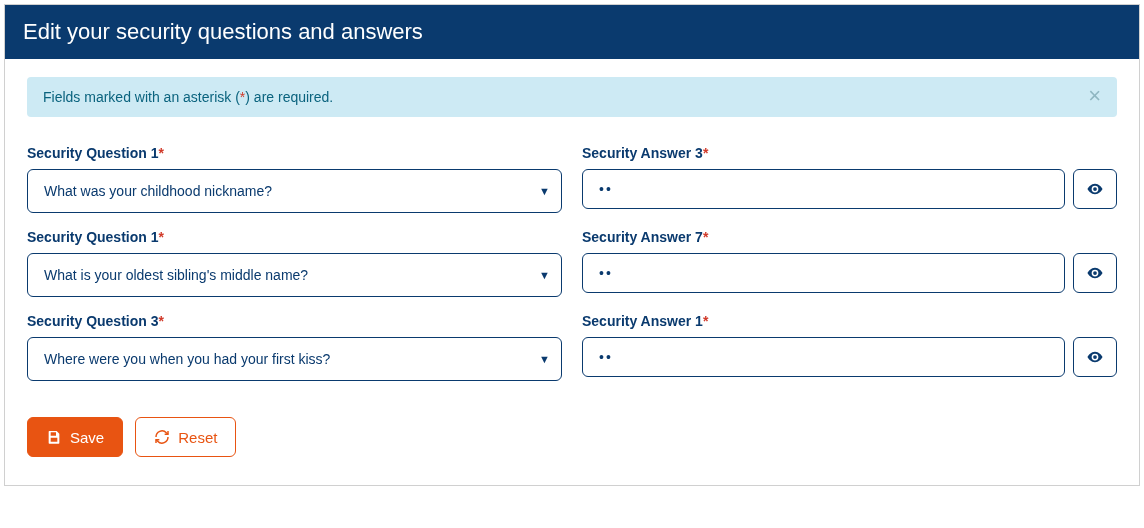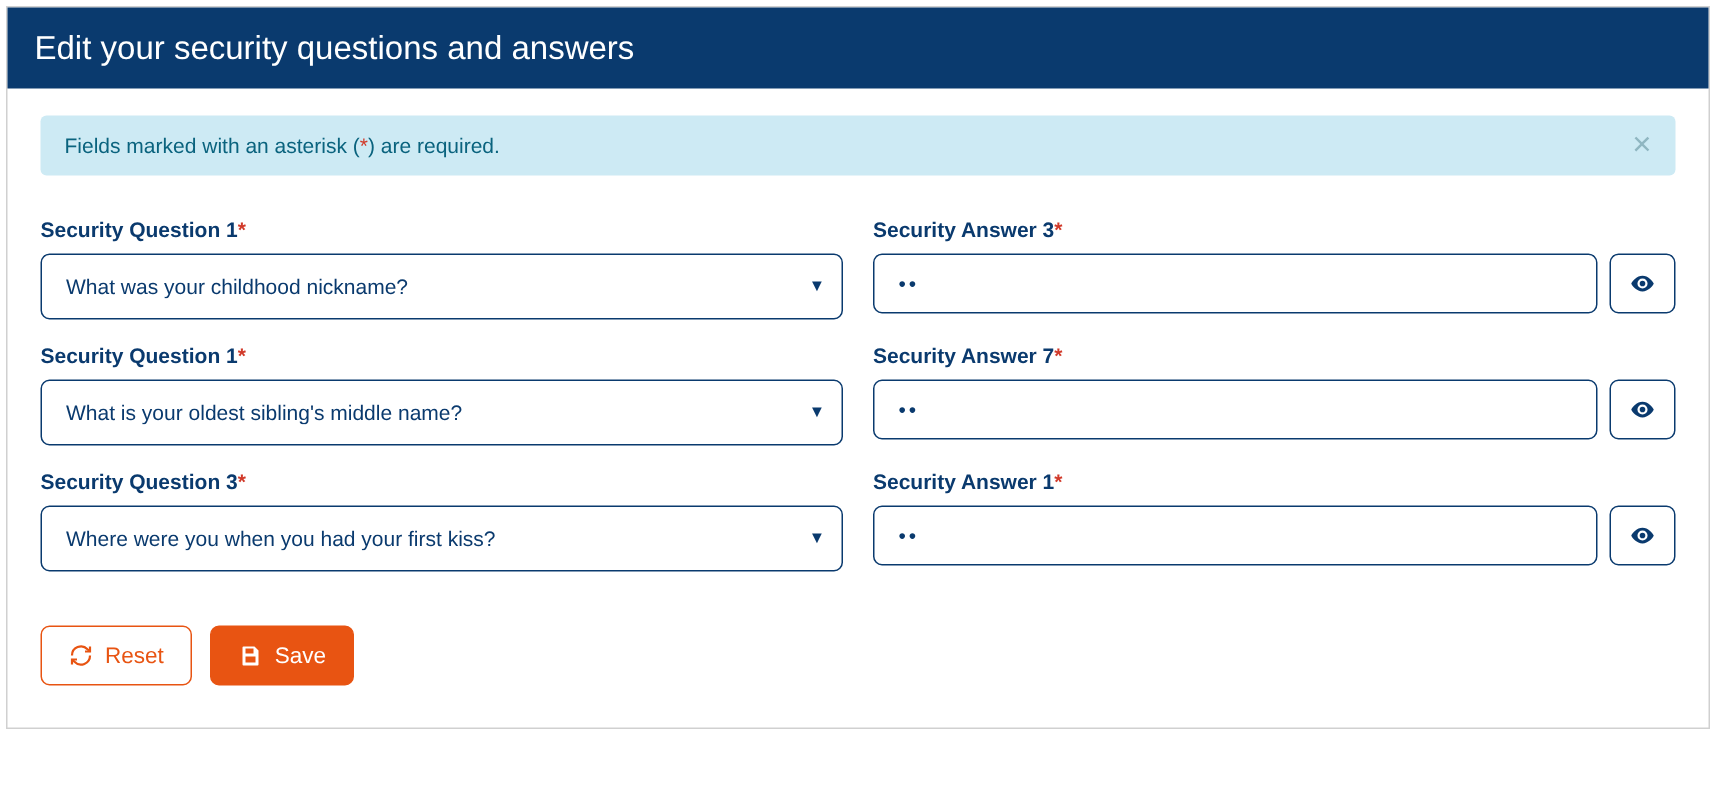--- a/index.html
+++ b/index.html
@@ -235,31 +235,31 @@
             <svg viewBox="0 0 24 24" fill="currentColor">
                 <path d="M12 5c-5 0-9 4.5-10 7 1 2.5 5 7 10 7s9-4.5 10-7c-1-2.5-5-7-10-7zm0 11.5A4.5 4.5 0 1 1 16.5 12 4.5 4.5 0 0 1 12 16.5zm0-7A2.5 2.5 0 1 0 14.5 12 2.5 2.5 0 0 0 12 9.5z"></path>
               </svg>
           </button>
         </div>
       </div>
 
     </div>
 
     <div class="actions">
+      <button class="btn btn-solid">
+        <svg viewBox="0 0 24 24" fill="currentColor">
+          <path d="M5 3h11l4 4v14a1 1 0 0 1-1 1H5a1 1 0 0 1-1-1V4a1 1 0 0 1 1-1zm2 2v5h8V5H7zm0 8v6h10v-6H7z"></path>
+        </svg>
+        <span>Save</span>
+      </button>
       <button class="btn btn-outline">
         <svg viewBox="0 0 24 24" fill="none" stroke="currentColor" stroke-width="2.2">
           <path d="M3 12a9 9 0 0 1 15.5-6.3L21 8"></path>
             <path d="M21 3v5h-5"></path>
           <path d="M21 12a9 9 0 0 1-15.5 6.3L3 16"></path>
             <path d="M3 21v-5h5"></path>
         </svg>
         <span>Reset</span>
       </button>
-      <button class="btn btn-solid">
-        <svg viewBox="0 0 24 24" fill="currentColor">
-          <path d="M5 3h11l4 4v14a1 1 0 0 1-1 1H5a1 1 0 0 1-1-1V4a1 1 0 0 1 1-1zm2 2v5h8V5H7zm0 8v6h10v-6H7z"></path>
-        </svg>
-        <span>Save</span>
-      </button>
     </div>
 
   </div>
 </div>
 
 </body></html>

